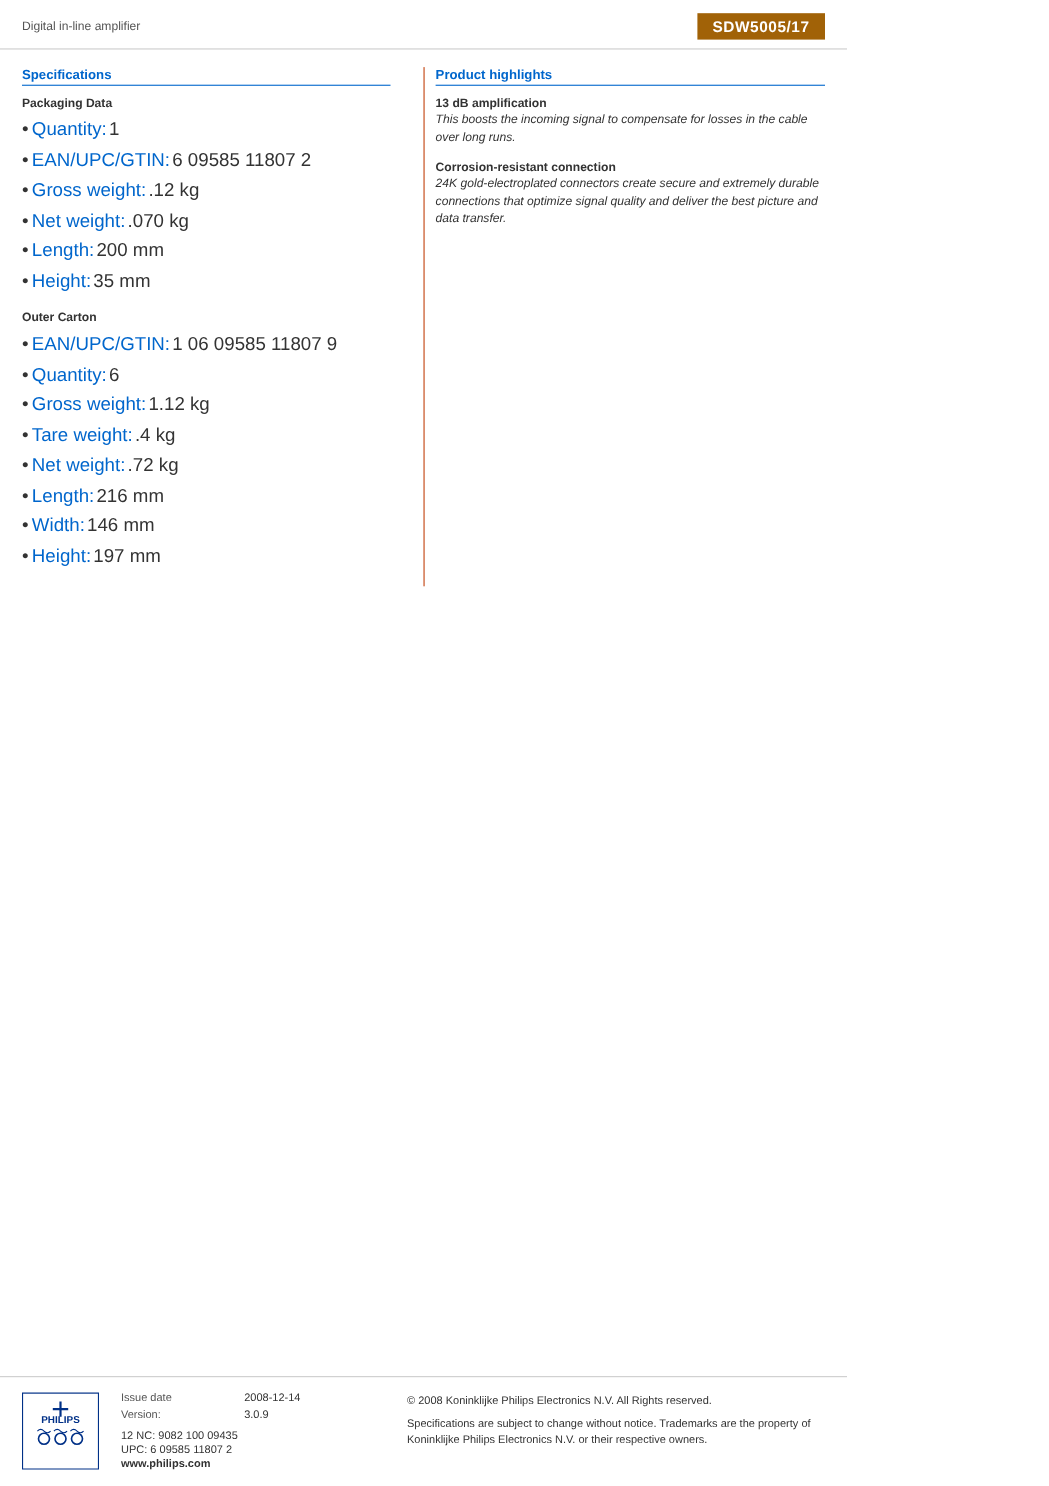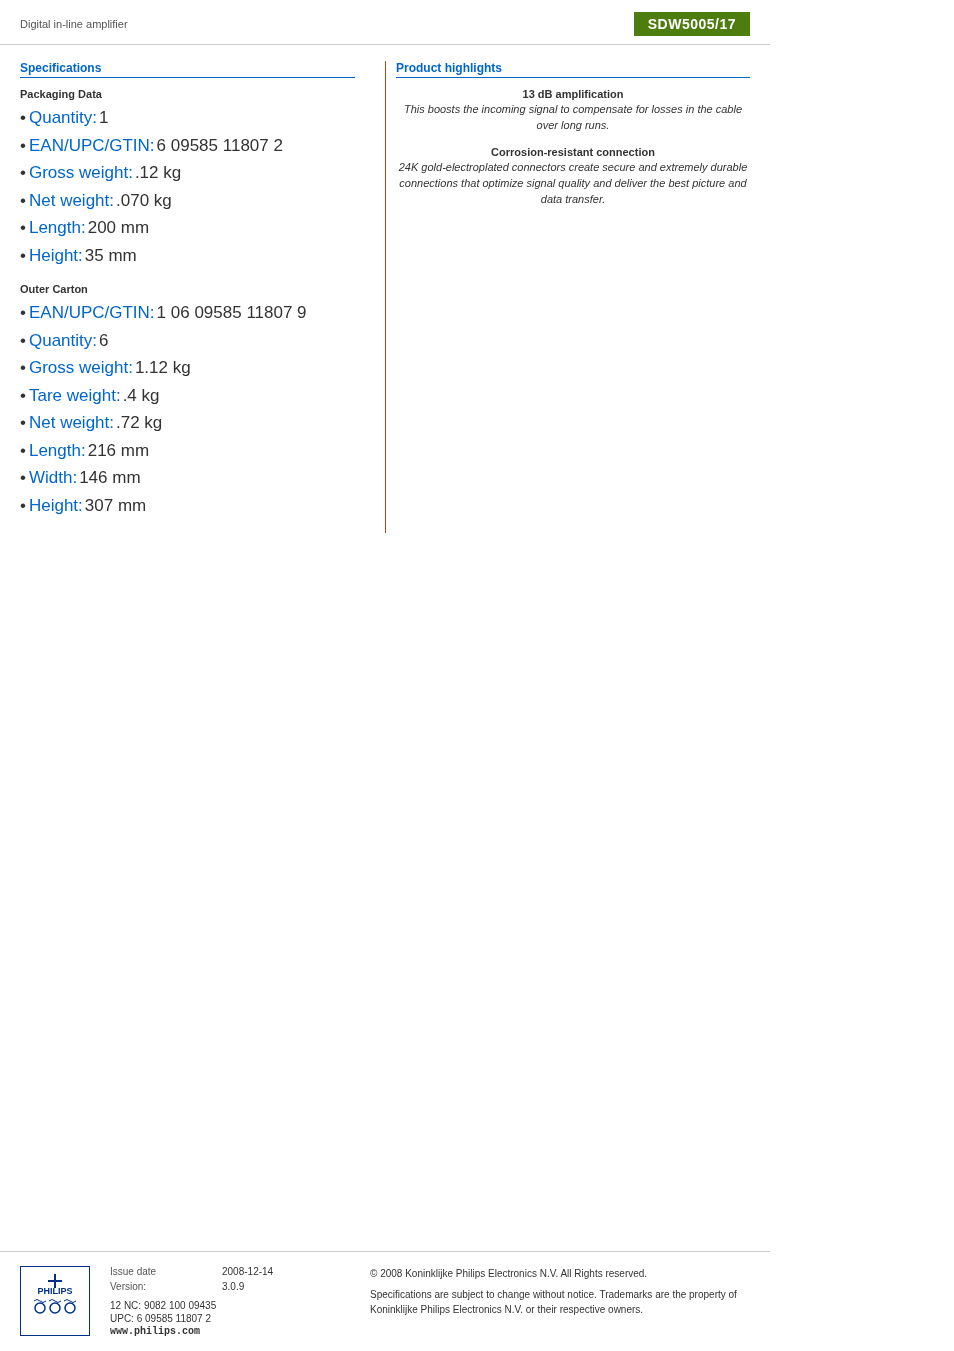--- a/index.html
+++ b/index.html
@@ -25,21 +25,21 @@
       align-items: center;
       justify-content: space-between;
       padding: 12px 20px 8px 20px;
       border-bottom: 1px solid #ccc;
     }
     .header-left {
       font-size: 11px;
       color: #555;
     }
     .header-right {
-      background: #4d7c0f;
+      background: #a16207;
       color: #fff;
       font-size: 14px;
       font-weight: bold;
       padding: 4px 14px;
       letter-spacing: 0.5px;
       text-align: center;
     }
 
     
     .content {
@@ -110,21 +110,20 @@
       color: #0066cc;
       font-size: 12px;
       font-weight: bold;
       margin-bottom: 10px;
       border-bottom: 1px solid #0066cc;
       padding-bottom: 2px;
     }
 
     .highlight-item {
       margin-bottom: 12px;
-      text-align: center;
     }
 
     .highlight-item-title {
       font-size: 11px;
       font-weight: bold;
       color: #333;
       margin-bottom: 2px;
     }
 
     .highlight-item-desc {
@@ -181,21 +180,20 @@
     .footer-nc {
       font-size: 10px;
       margin-bottom: 2px;
     }
 
     .footer-website {
       font-size: 10px;
       font-weight: bold;
       color: #333;
       margin-top: 0;
-      font-family: Liberation Mono, monospace;
     }
 
     .footer-right {
       font-size: 10px;
       color: #333;
       line-height: 1.5;
       max-width: 380px;
     }
   </style>
 </head>
@@ -266,21 +264,21 @@
           <li>
             <span class="spec-label">Length:</span>
             <span class="spec-value"> 216 mm</span>
           </li>
           <li>
             <span class="spec-label">Width:</span>
             <span class="spec-value"> 146 mm</span>
           </li>
           <li>
             <span class="spec-label">Height:</span>
-            <span class="spec-value"> 307 mm</span>
+            <span class="spec-value"> 197 mm</span>
           </li>
         </ul>
     </div>
 
     <div class="right-col">
       <div class="highlight-title">Product highlights</div>
       <div id="highlights-container">
           <div class="highlight-item">
       <div class="highlight-item-title">13 dB amplification</div>
       <div class="highlight-item-desc">This boosts the incoming signal to compensate for losses in the cable over long runs.</div>

